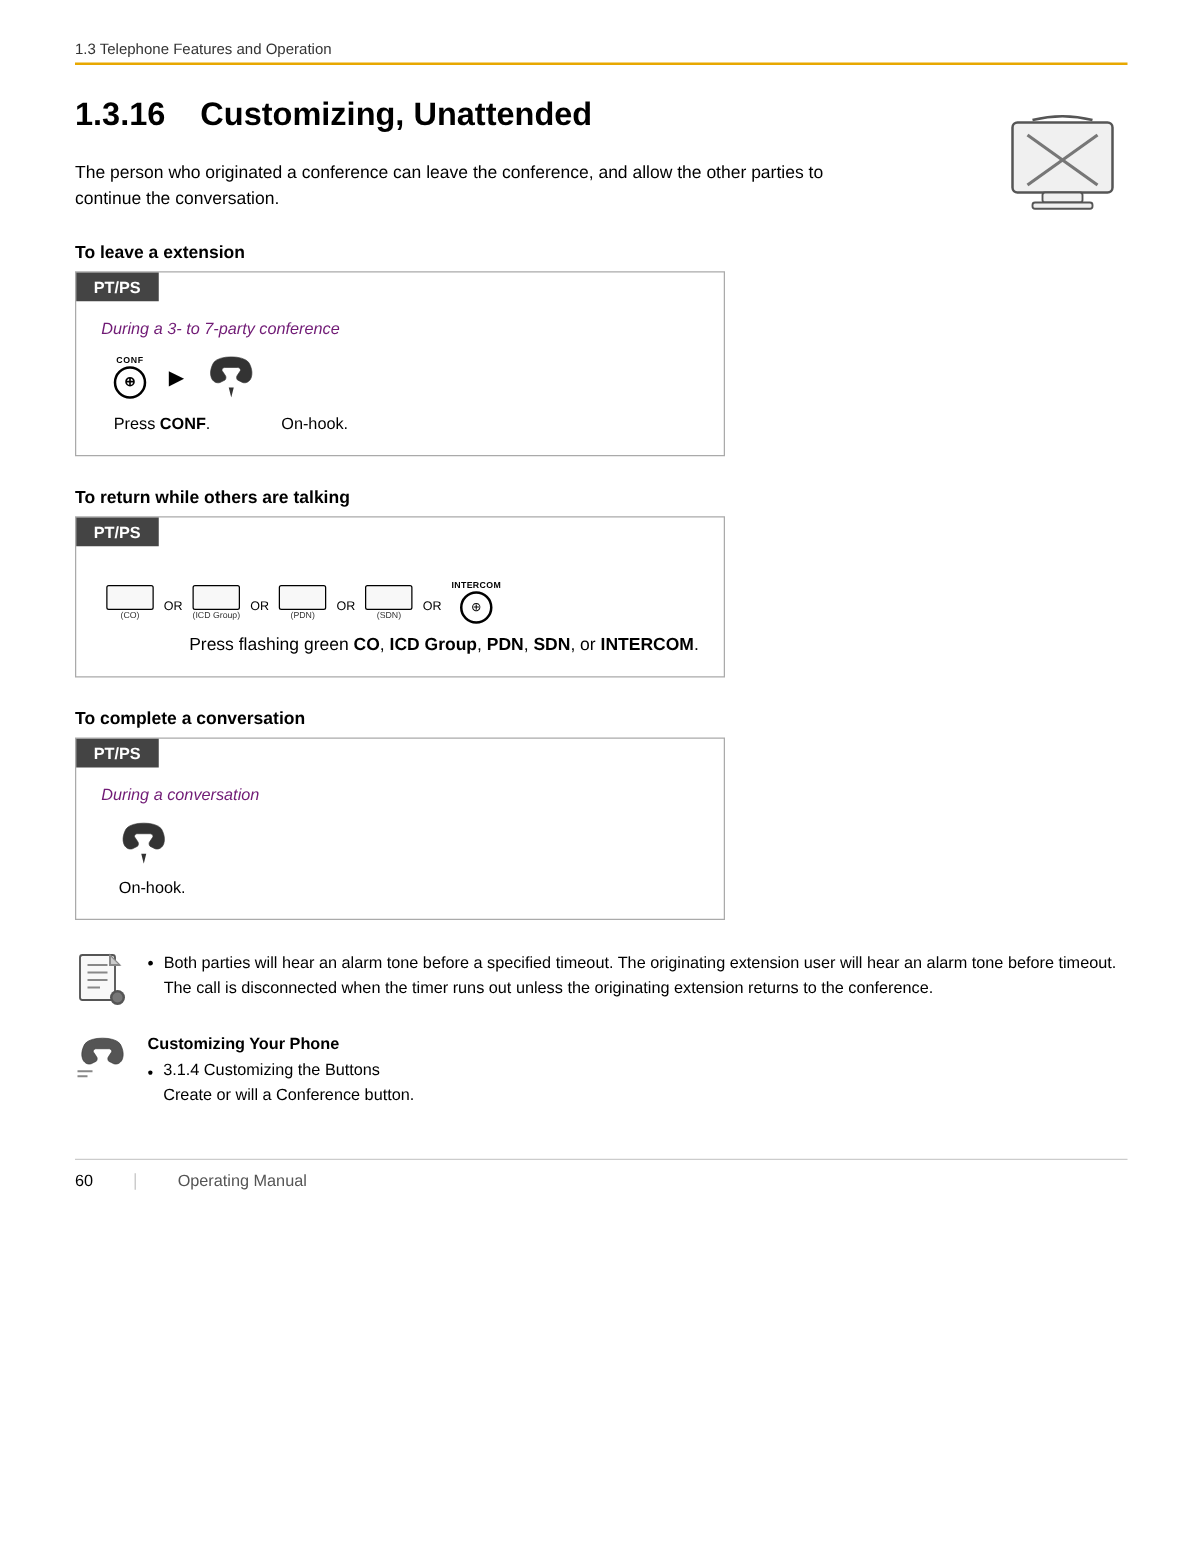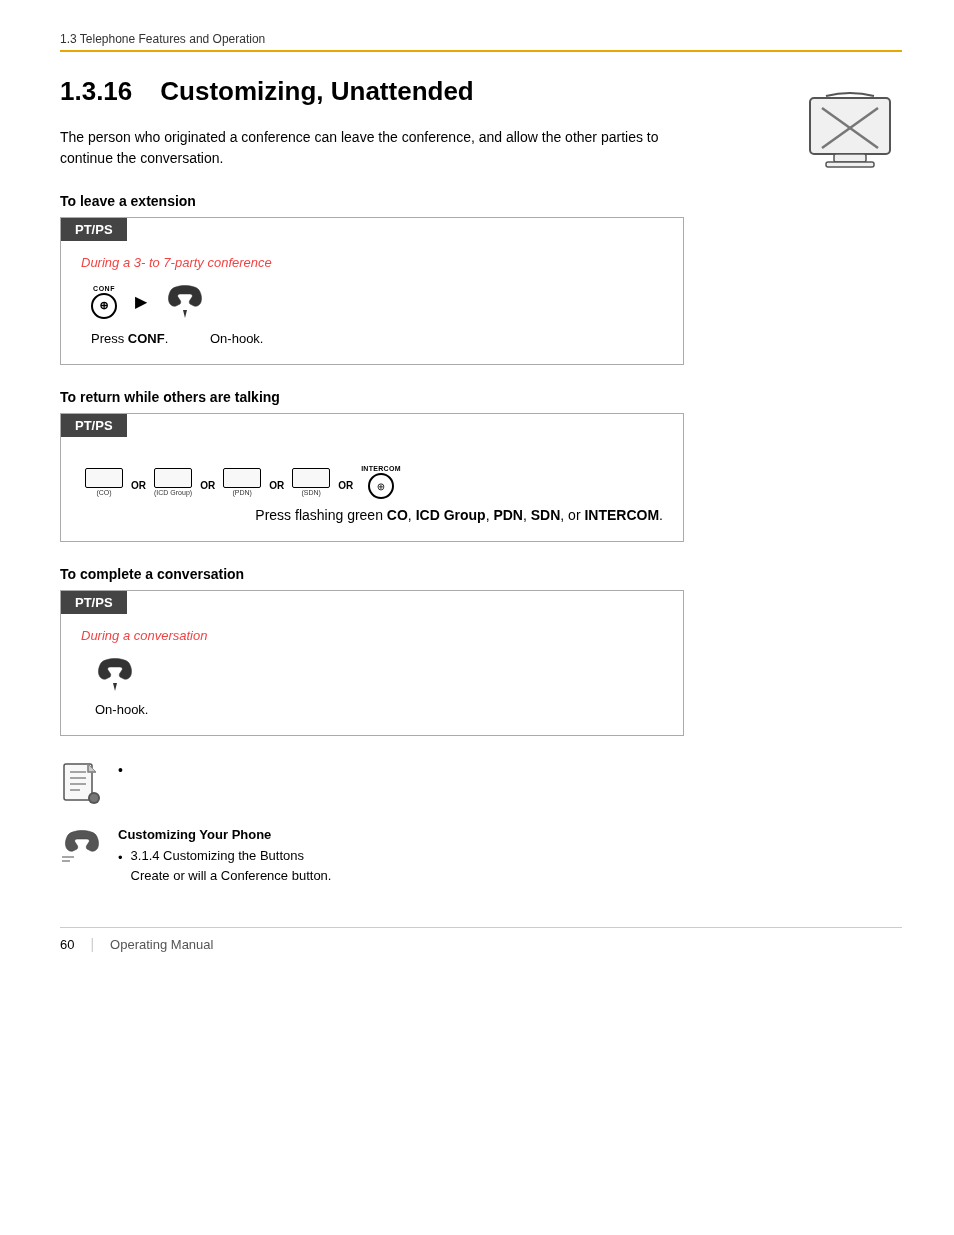--- a/index.html
+++ b/index.html
@@ -55,40 +55,40 @@
       font-size: 14px;
       font-weight: bold;
       margin-bottom: 8px;
       margin-top: 24px;
     }
 
     
     .ptps-box {
       border: 1px solid #aaa;
       margin-bottom: 24px;
-      width: 624px;
+      width: 520px;
       background: #fff;
     }
     .ptps-label {
       background: #444;
       color: #fff;
       font-weight: bold;
       font-size: 13px;
       padding: 4px 14px;
       display: inline-block;
       margin-bottom: 0;
     }
     .ptps-content {
       padding: 14px 20px 18px 20px;
     }
     .ptps-italic {
       font-style: italic;
       font-size: 13px;
       margin-bottom: 12px;
-      color: #ef4444;
+      color: #701a75;
     }
 
     
     .step-row {
       display: flex;
       align-items: center;
       gap: 18px;
       margin-bottom: 10px;
       margin-left: 10px;
     }
@@ -128,21 +128,21 @@
     
     .onhook-icon svg {
       width: 40px;
       height: 36px;
     }
 
     
     .step-labels {
       display: flex;
       align-items: flex-end;
-      gap: 1px;
+      gap: 16px;
       margin-left: 10px;
       font-size: 13px;
     }
     .step-label-item {
       display: flex;
       flex-direction: column;
       align-items: flex-start;
     }
     .step-label-conf {
       width: 80px;
@@ -177,21 +177,21 @@
       font-weight: bold;
       background: #f8f8f8;
     }
     .key-sub {
       font-size: 7px;
       margin-top: 1px;
       color: #333;
     }
     .or-text {
       font-size: 10px;
-      font-weight: bold;
+      font-weight: normal;
       color: #000;
       margin: 0 2px;
       padding-top: 6px;
     }
     .intercom-btn {
       display: flex;
       flex-direction: column;
       align-items: center;
       font-size: 8px;
     }
@@ -275,21 +275,21 @@
       flex-shrink: 0;
     }
 
     
     .footer {
       margin-top: 40px;
       border-top: 1px solid #ccc;
       padding-top: 8px;
       display: flex;
       align-items: flex-end;
-      gap: 16px;
+      gap: 32px;
     }
     .footer-page {
       font-size: 13px;
     }
     .footer-manual {
       font-size: 13px;
       color: #555;
     }
 
     
@@ -442,20 +442,21 @@
           <path d="M28 2 L28 10 L36 10" stroke="#888" stroke-width="1.5" fill="none"></path>
 
           <circle cx="34" cy="36" r="6" fill="#555"></circle>
           <circle cx="34" cy="36" r="4" fill="#777"></circle>
         </svg>
       </div>
       <div class="note-content">
         <div class="bullet">
           <span class="bullet-dot">•</span>
           <div>
+            <div class="note-text">Both parties will hear an alarm tone before a specified timeout. The originating extension user will hear an alarm tone before timeout. The call is disconnected when the timer runs out unless the originating extension returns to the conference.</div>
           </div>
         </div>
       </div>
     </div>
 
     <div class="note-item">
       <div class="note-icon">
         
         <svg width="44" height="36" viewBox="0 0 44 36" fill="none" xmlns="http://www.w3.org/2000/svg">
           <path d="M8 6 C8 6, 4 12, 6 18 C7 21, 10 23, 13 22 L17 20 C18 19, 18 17, 17 16 L15 13 C14 12, 15 10, 17 10 L27 10 C29 10, 30 12, 29 13 L27 16 C26 17, 26 19, 27 20 L31 22 C34 23, 37 21, 38 18 C40 12, 36 6, 36 6 C32 0, 12 0, 8 6 Z" fill="#555" stroke="#333" stroke-width="0.5"></path>

